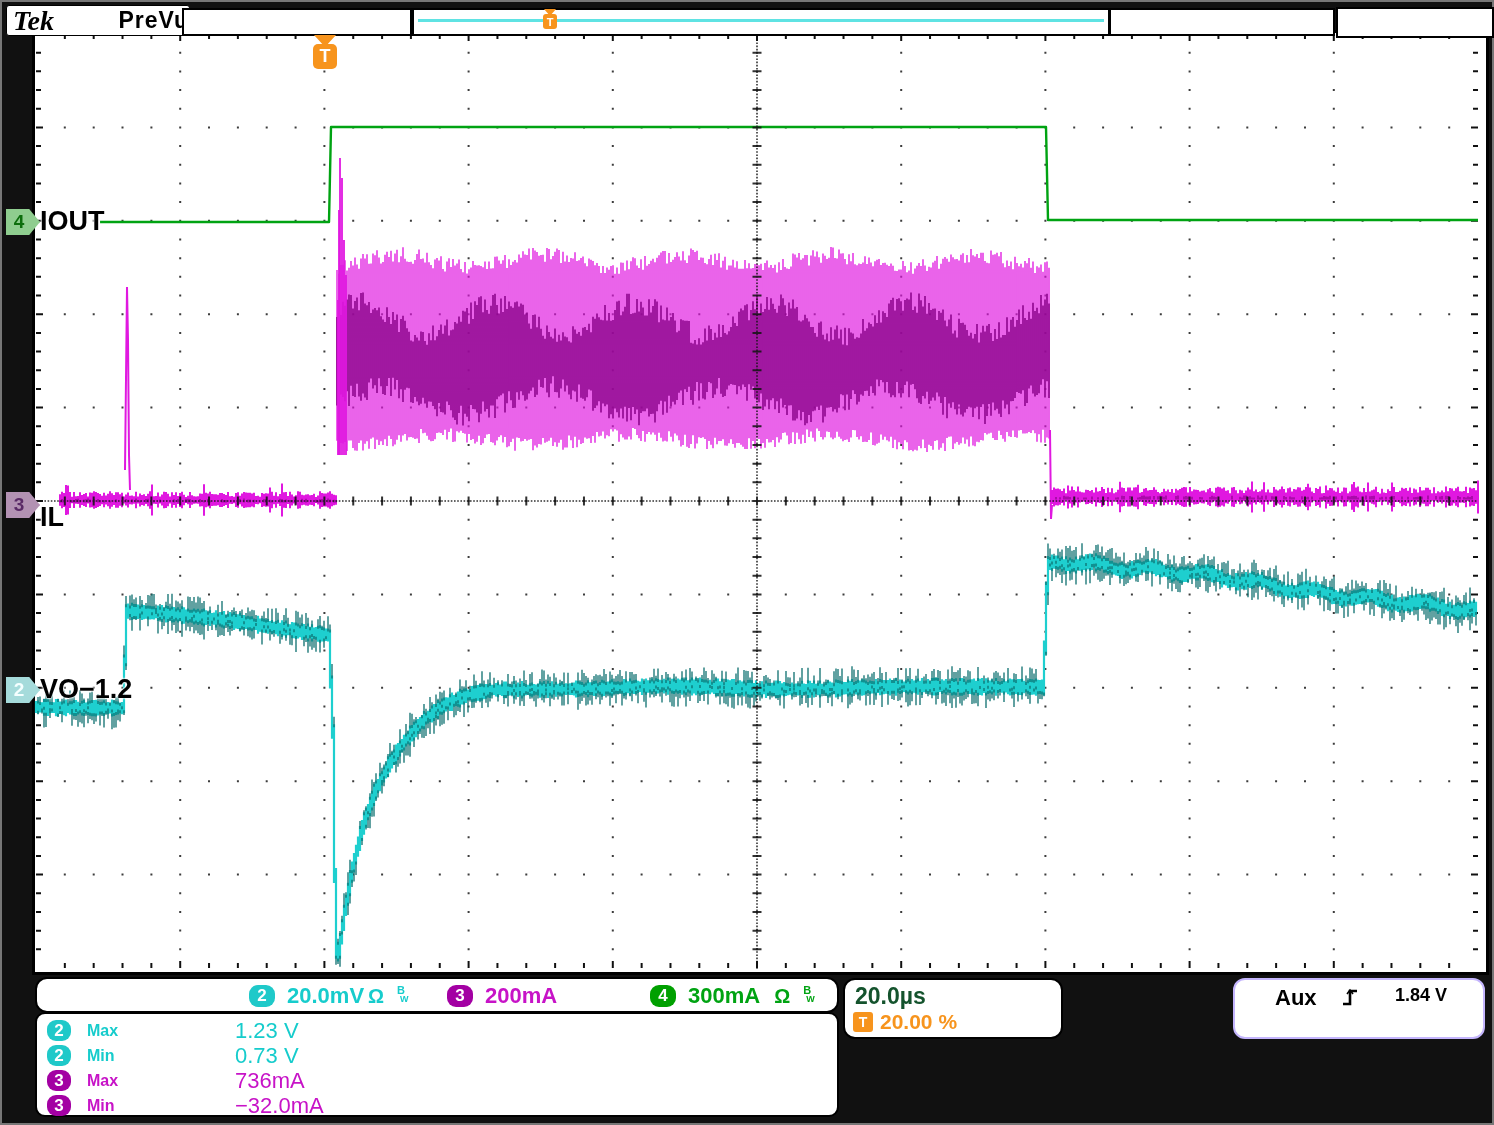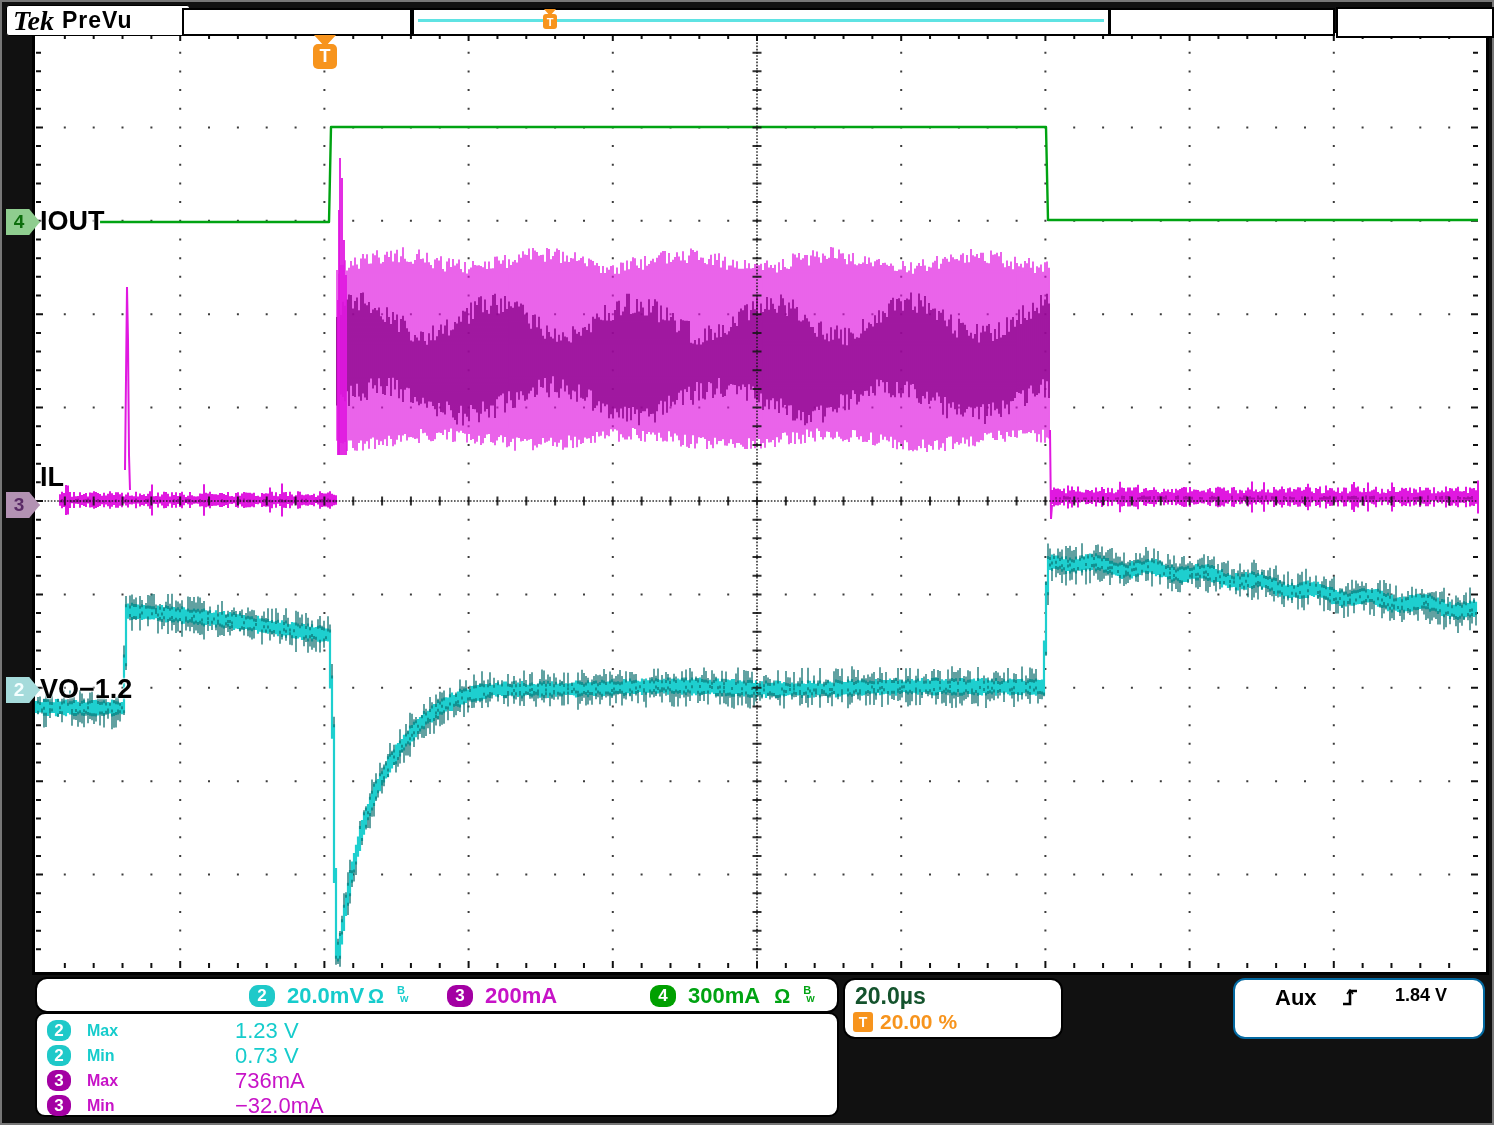--- a/index.html
+++ b/index.html
@@ -1,20 +1,20 @@
 <!DOCTYPE html>
 <html><head>
 <meta charset="utf-8">
 <style>
   html,body{margin:0;padding:0;background:#0d0d0d;}
   body{width:1494px;height:1125px;position:relative;overflow:hidden;
        font-family:"Liberation Sans",sans-serif;}
   #screen{position:absolute;inset:0;background:#111;box-shadow:inset 0 0 0 2px #777;}
   #scope-svg{position:absolute;left:0;top:0;z-index:1;}
-  .ov{position:absolute;z-index:2;}
+  .ov{position:absolute;z-index:2;justify-content:space-between;}
   
   .tek-box{left:6px;top:5px;width:176px;height:29px;background:#fff;border:1px solid #000;
            border-radius:3px;display:flex;align-items:center;padding-left:6px;gap:8px;}
   .tek-brand{font-family:"Liberation Serif",serif;font-weight:bold;font-style:italic;font-size:28px;color:#000;}
   .tek-mode{font-weight:bold;font-size:23px;color:#000;letter-spacing:1px;}
   .tbox{background:#fff;border:2px solid #000;}
   .boxA{left:182px;top:8px;width:226px;height:24px;}
   .boxOv{left:412px;top:8px;width:694px;height:24px;}
   .boxB{left:1109px;top:8px;width:222px;height:24px;}
   .boxC{left:1336px;top:7px;width:154px;height:27px;}
@@ -34,21 +34,21 @@
            clip-path:polygon(0 0,68% 0,100% 50%,68% 100%,0 100%);
            font-weight:bold;font-size:19px;justify-content:flex-start;}
   .chbadge span{width:18px;text-align:center;}
   .b4{left:6px;top:209px;background:#8fcd8f;color:#0d6e0d;box-shadow:0 0 6px #4CAF50;}
   .b3{left:6px;top:492px;background:#b392b3;color:#5a2a66;box-shadow:0 0 6px #b05ab0;}
   .b2{left:6px;top:677px;background:#a5dbdb;color:#f4ffff;box-shadow:0 0 6px #51c9c9;}
   
   .trlabel{font-weight:bold;font-size:27px;color:#000;
            text-shadow:0 0 2px #fff,0 0 2px #fff,0 0 3px #fff;}
   .lIOUT{left:40px;top:206px;}
-  .lIL{left:40px;top:462px;}
+  .lIL{left:40px;top:502px;}
   .lVO{left:40px;top:674px;}
   
   .rbar{left:35px;top:977px;width:800px;height:32px;background:#fff;border:2px solid #000;border-radius:12px;}
   .chblock{position:absolute;top:4px;display:flex;align-items:center;gap:12px;}
   .cb2{left:212px;} .cb3{left:410px;} .cb4{left:613px;}
   .numbadge{width:26px;height:22px;border-radius:9px;color:#fff;font-weight:bold;font-size:17px;
             display:flex;align-items:center;justify-content:center;}
   .nb-cyan{background:#1fc9c9;} .nb-mag{background:#a300a3;} .nb-grn{background:#00a000;}
   .scaletxt{font-weight:bold;font-size:22px;}
   .c-cyan{color:#16cccc;} .c-mag{color:#c713c7;} .c-grn{color:#00a312;} .c-org{color:#F7941D;}
@@ -65,21 +65,21 @@
   .tbbox{left:843px;top:978px;width:216px;height:57px;background:#fff;border:2px solid #000;border-radius:12px;}
   .tbscale{position:absolute;left:10px;top:3px;font-weight:bold;font-size:23px;color:#14532d;}
   .tbtrig{position:absolute;left:8px;top:30px;display:flex;align-items:center;gap:7px;}
   .trigsq{width:20px;height:20px;background:#F7941D;border-radius:3px;color:#fff;font-weight:bold;font-size:14px;
           display:flex;align-items:center;justify-content:center;}
   .trigpct{font-weight:bold;font-size:21px;}
   .ratebox{left:1071px;top:978px;width:157px;height:57px;background:#fff;border:2px solid #000;border-radius:12px;
            padding:0;}
   .rate1{position:absolute;left:10px;top:3px;font-weight:bold;font-size:22px;color:#000;}
   .rate2{position:absolute;left:10px;top:29px;font-weight:bold;font-size:22px;color:#000;}
-  .auxbox{left:1233px;top:978px;width:248px;height:57px;background:#fff;border:2px solid #0369a1;border-radius:12px;}
+  .auxbox{left:1233px;top:978px;width:248px;height:57px;background:#fff;border:2px solid #c4b5fd;border-radius:12px;}
   .auxlbl{position:absolute;left:40px;top:5px;font-weight:bold;font-size:22px;color:#000;}
   .auxedge{position:absolute;left:106px;top:7px;}
   .auxval{position:absolute;left:160px;top:5px;font-weight:bold;font-size:18px;color:#000;}
 </style>
 </head>
 <body>
 
 <div id="screen">
 
   <svg id="scope-svg" width="1494" height="1125">

